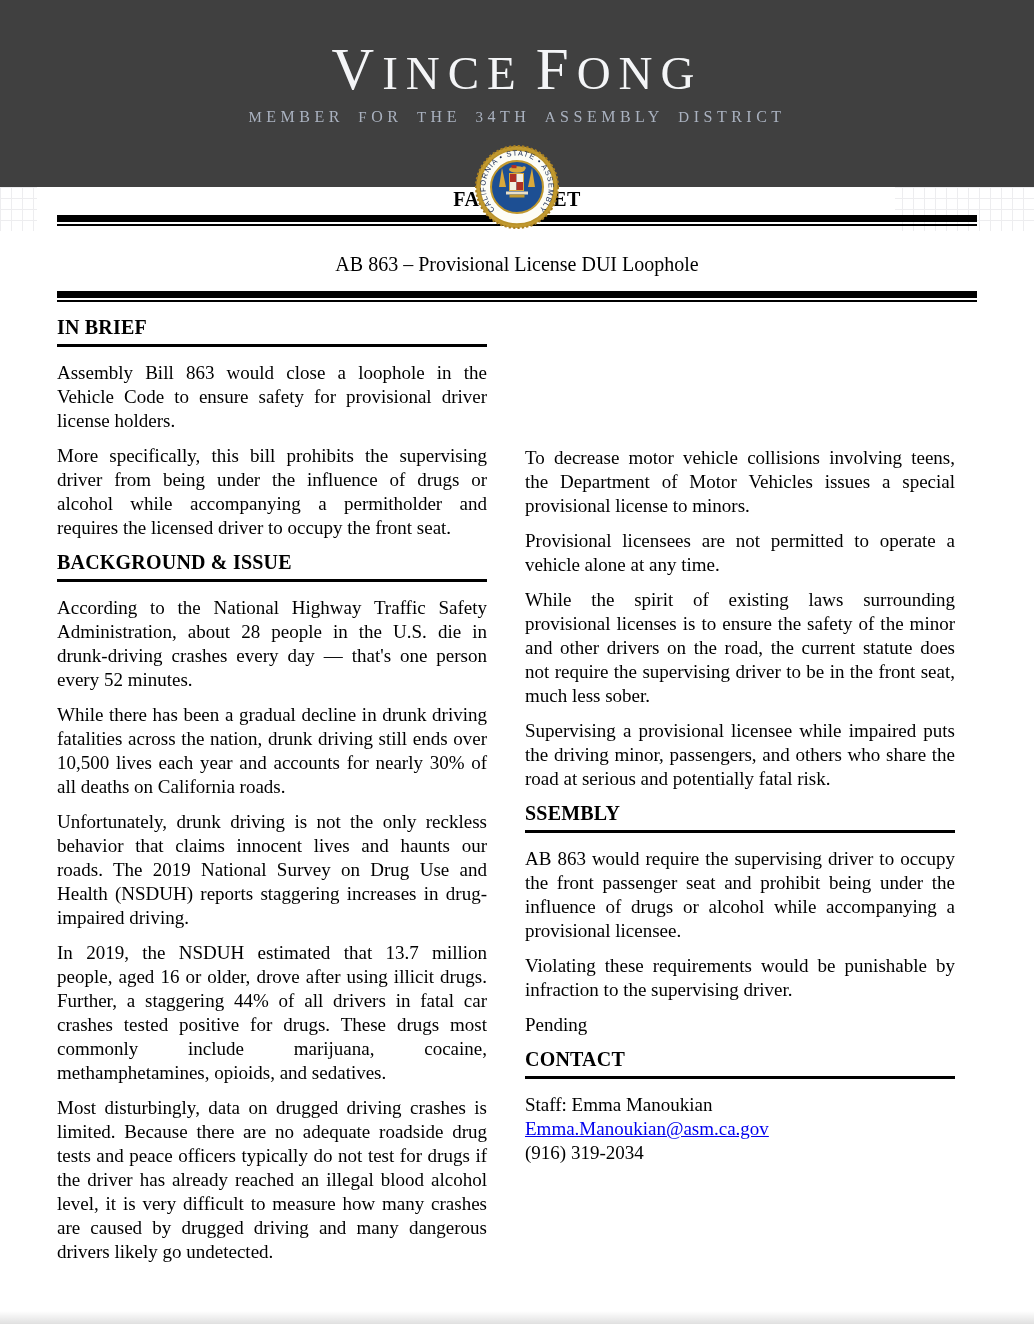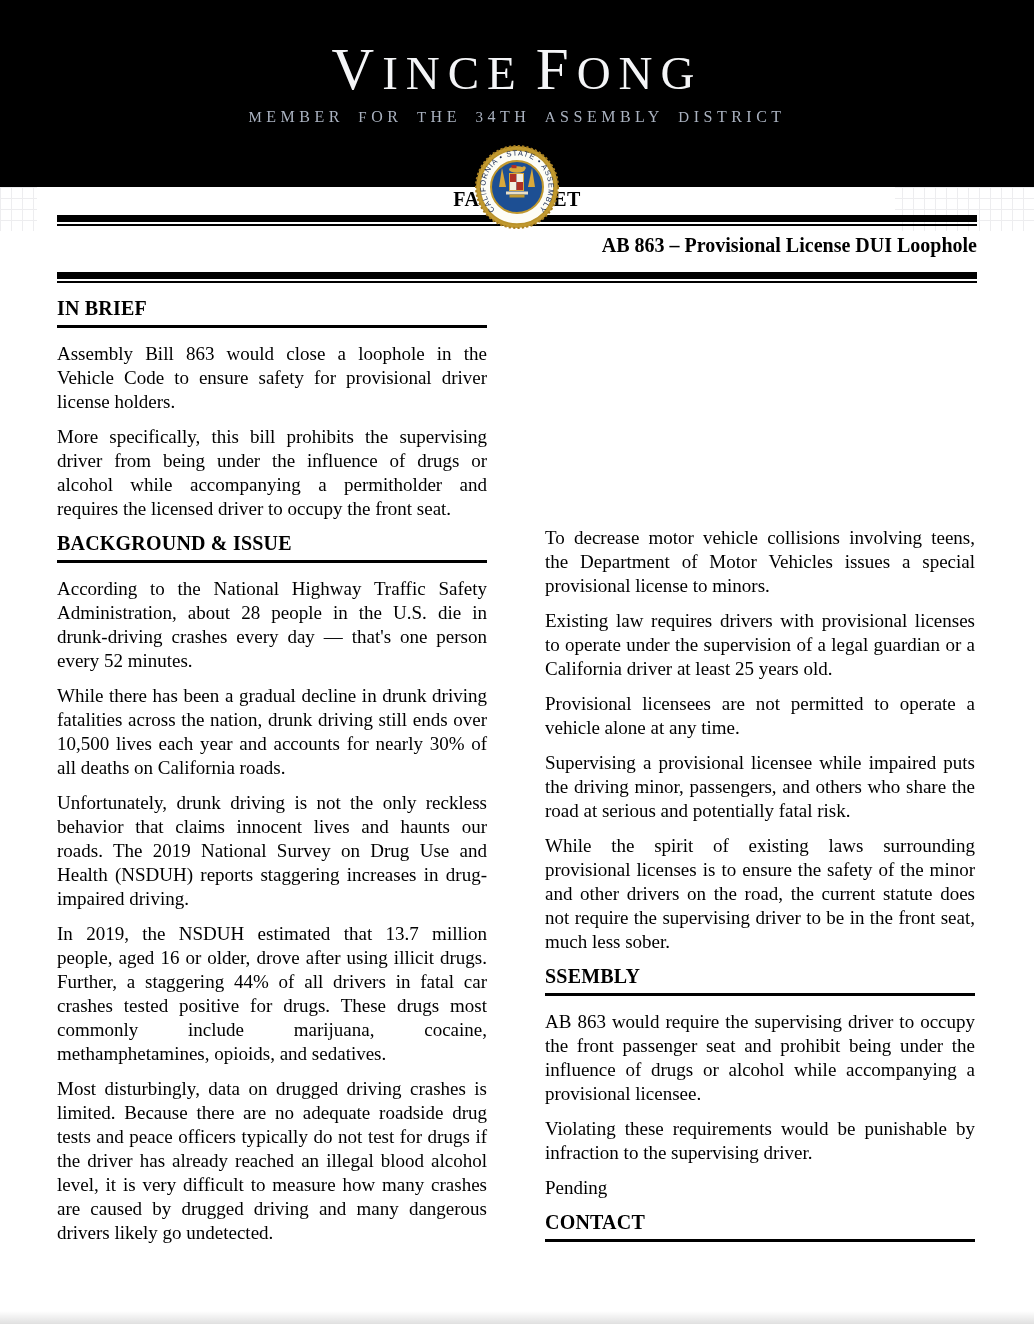--- a/index.html
+++ b/index.html
@@ -15,21 +15,21 @@
   }
   .page::after{
     content:""; position:absolute; left:0; right:0; bottom:0; height:13px;
     background:linear-gradient(to bottom, rgba(0,0,0,0), rgba(0,0,0,0.12));
     pointer-events:none;
   }
 
   
   .banner{
     position:relative; width:100%; height:187px;
-    background:#000000;
+    background:#404040;
     text-align:center;
   }
   .member-name{
     padding-top:40px;
     color:#f4f5f7;
     letter-spacing:8px;
     line-height:1;
     white-space:nowrap;
   }
   .member-name .lead{ font-size:59px; }
@@ -76,33 +76,33 @@
     line-height:24px;
     letter-spacing:.3px;
   }
   .double-rule{
     margin-top:4px;
     height:11px;
     border-top:7px solid #000;
     border-bottom:2px solid #000;
   }
   .doc-title{
-    margin-top:7px;
-    text-align:right;
-    font-weight:bold;
+    margin-top:26px;
+    text-align:center;
+    font-weight:normal;
     font-size:20px;
     line-height:24px;
   }
   .doc-title + .double-rule{ margin-top:15px; }
 
   .columns{
     margin-top:14px;
     display:flex;
-    gap:58px;
-    align-items:flex-end;
+    gap:38px;
+    align-items:center;
   }
   .col{ flex:0 0 430px; width:430px; }
   .col-right{ padding-top:31px; }
 
   h2.section-heading{
     font-size:20px;
     line-height:23px;
     font-weight:bold;
     letter-spacing:.2px;
     border-bottom:3px solid #000;
@@ -177,29 +177,33 @@
         <h2 class="section-heading">BACKGROUND &amp; ISSUE</h2>
         <p>According to the National Highway Traffic Safety Administration, about 28 people in the U.S. die in drunk-driving crashes every day — that's one person every 52 minutes.</p>
         <p>While there has been a gradual decline in drunk driving fatalities across the nation, drunk driving still ends over 10,500 lives each year and accounts for nearly 30% of all deaths on California roads.</p>
         <p>Unfortunately, drunk driving is not the only reckless behavior that claims innocent lives and haunts our roads. The 2019 National Survey on Drug Use and Health (NSDUH) reports staggering increases in drug-impaired driving.</p>
         <p>In 2019, the NSDUH estimated that 13.7 million people, aged 16 or older, drove after using illicit drugs. Further, a staggering 44% of all drivers in fatal car crashes tested positive for drugs. These drugs most commonly include marijuana, cocaine, methamphetamines, opioids, and sedatives.</p>
         <p>Most disturbingly, data on drugged driving crashes is limited. Because there are no adequate roadside drug tests and peace officers typically do not test for drugs if the driver has already reached an illegal blood alcohol level, it is very difficult to measure how many crashes are caused by drugged driving and many dangerous drivers likely go undetected.</p>
       </section>
 
       <section class="col col-right">
         <p>To decrease motor vehicle collisions involving teens, the Department of Motor Vehicles issues a special provisional license to minors.</p>
-        <p>Existing law requires drivers with provisional licenses to operate under the supervision of a legal guardian or a California driver at least 25 years old.</p>
         <p>Provisional licensees are not permitted to operate a vehicle alone at any time.</p>
+        <p>While the spirit of existing laws surrounding provisional licenses is to ensure the safety of the minor and other drivers on the road, the current statute does not require the supervising driver to be in the front seat, much less sober.</p>
         <p>Supervising a provisional licensee while impaired puts the driving minor, passengers, and others who share the road at serious and potentially fatal risk.</p>
-        <p>While the spirit of existing laws surrounding provisional licenses is to ensure the safety of the minor and other drivers on the road, the current statute does not require the supervising driver to be in the front seat, much less sober.</p>
 
         <h2 class="section-heading">SSEMBLY</h2>
         <p>AB 863 would require the supervising driver to occupy the front passenger seat and prohibit being under the influence of drugs or alcohol while accompanying a provisional licensee.</p>
         <p>Violating these requirements would be punishable by infraction to the supervising driver.</p>
 
         <p>Pending</p>
 
         <h2 class="section-heading">CONTACT</h2>
+        <p class="contact-block">
+          <span>Staff: Emma Manoukian</span><br>
+          <a class="email-link" href="Emma.Manoukian@asm.ca.gov">Emma.Manoukian@asm.ca.gov</a><br>
+          <span>(916) 319-2034</span>
+        </p>
       </section>
 
     </div>
   </main>
 </div>
 
 </body></html>

